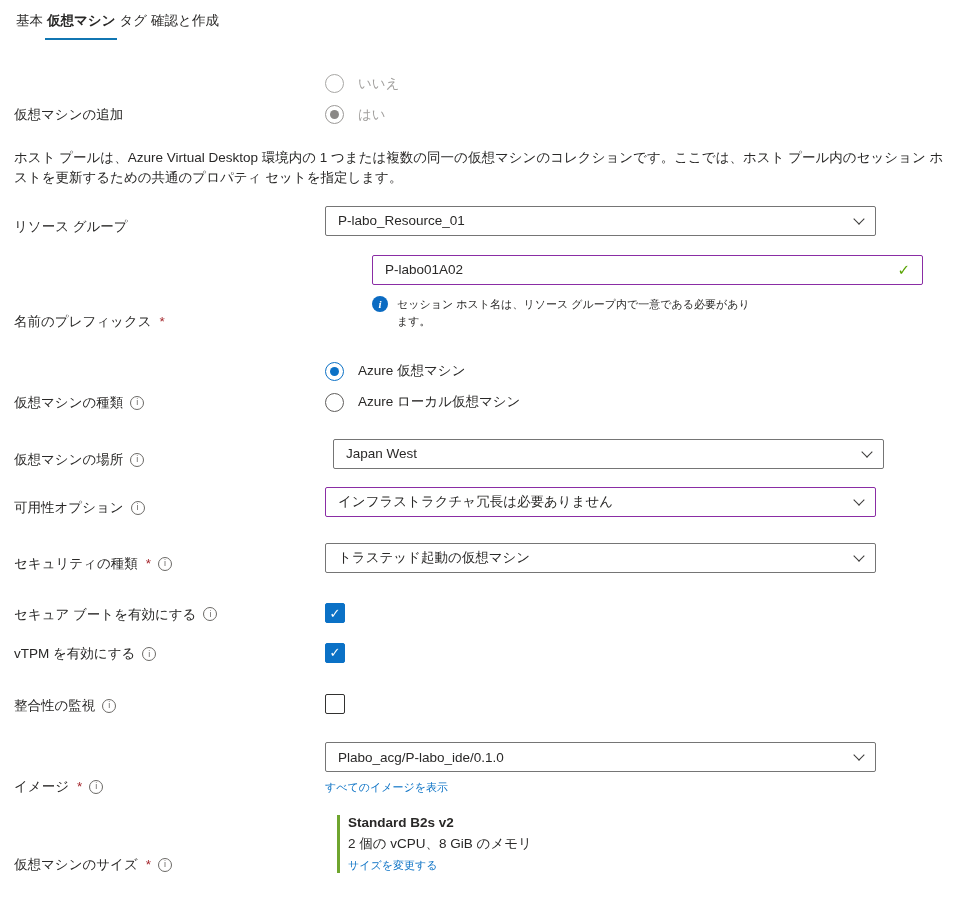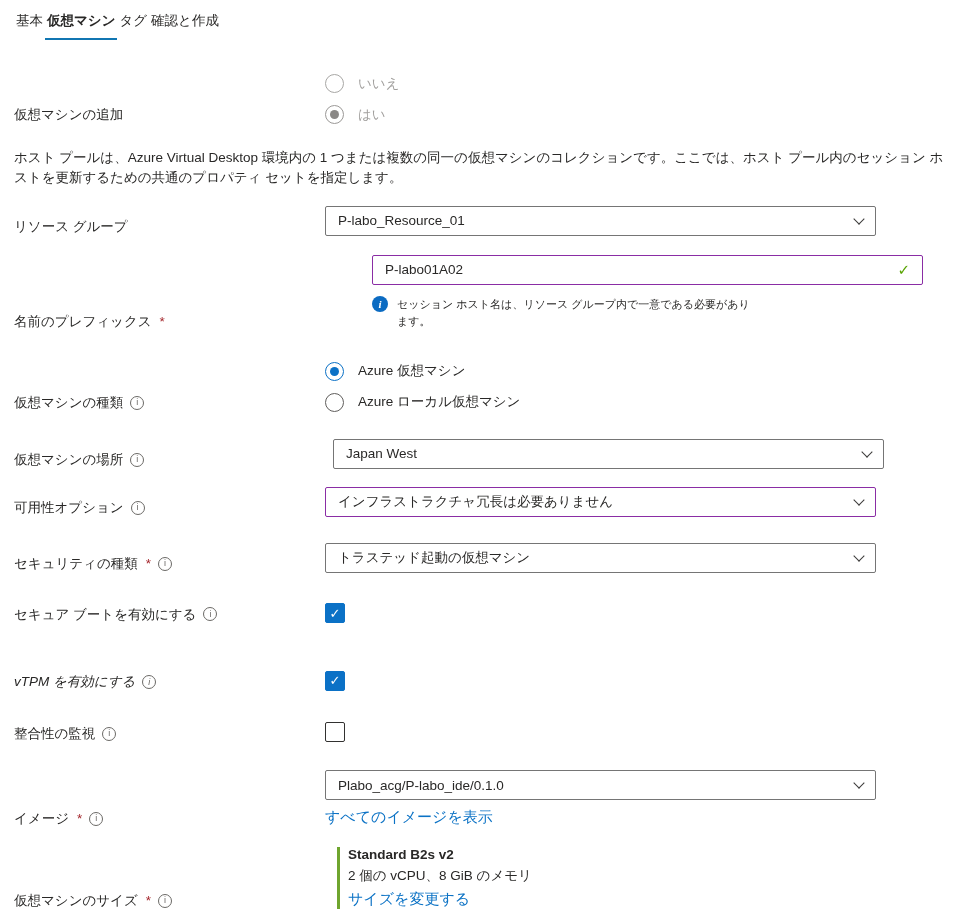--- a/index.html
+++ b/index.html
@@ -63,38 +63,38 @@
   .rg-disabled .radio.sel{border-color:#9b9997;}
   .rg-disabled .radio.sel::after{background:#8a8886;}
   .rg-disabled .radio-label{color:var(--text_disabled);}
   
   .cb{
     width:20px;height:20px;border:1px solid #323130;border-radius:2px;background:#fff;cursor:pointer;
     display:flex;align-items:center;justify-content:center;color:transparent;font-size:13px;
   }
   .cb.checked{background:var(--accent);border-color:var(--accent);color:#fff;}
   
-  .link{color:var(--link_blue);font-size:15px;cursor:pointer;text-decoration:none;display:inline-block;}
+  .link{color:var(--link_blue);font-size:11px;cursor:pointer;text-decoration:none;display:inline-block;}
   
   .desc{margin-top:24px;line-height:1.5;max-width:944px;}
   
   .size-block{border-left:3px solid var(--size_bar_green);padding-left:8px;margin-left:12px;}
   .size-name{font-weight:bold;}
   .size-desc{margin-top:5px;}
   .size-block .link{margin-top:5px;}
   
   #row-addvm{margin-top:34px;}
   #row-rg{margin-top:17px;}
   #row-prefix{margin-top:19px;gap:47px;}
   #row-vmtype{margin-top:31px;}
   #row-location{margin-top:27px;gap:8px;}
   #row-availability{margin-top:18px;}
   #row-security{margin-top:26px;}
   #row-secureboot{margin-top:27px;}
-  #row-vtpm{margin-top:44px;font-style:italic;}
+  #row-vtpm{margin-top:16px;}
   #row-integrity{margin-top:28px;}
   #row-image{margin-top:28px;}
   #row-size{margin-top:20px;}
   .img-link{margin-top:8px;}
 </style>
 </head>
 <body>
 
 <nav class="tabs">
   <div class="tab">基本</div>

